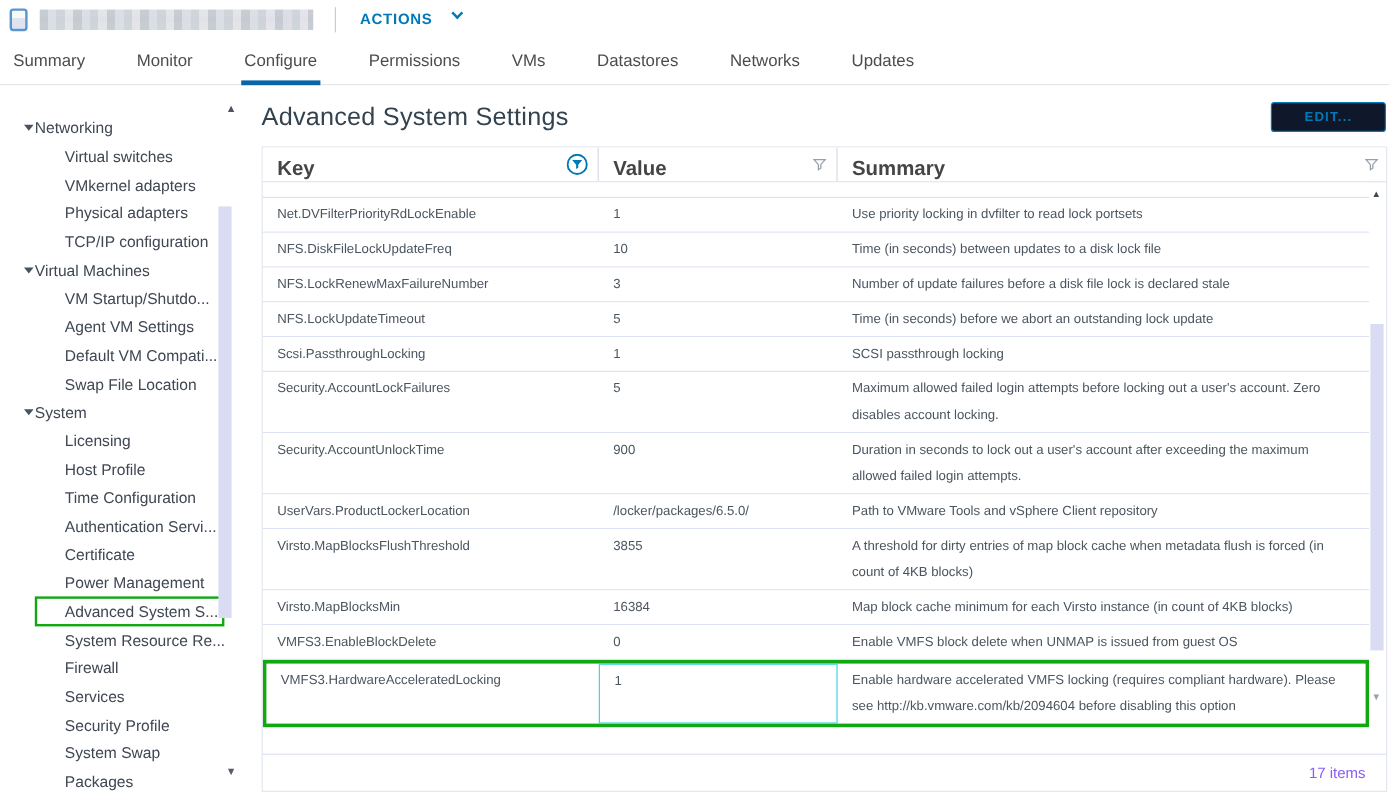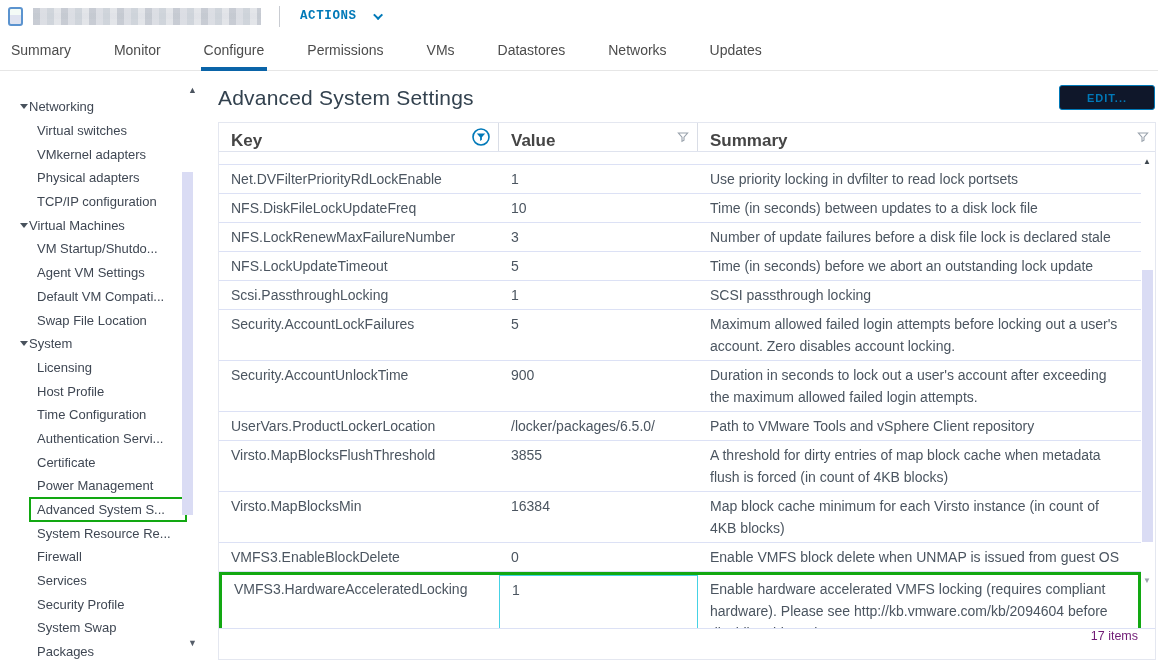--- a/index.html
+++ b/index.html
@@ -11,38 +11,38 @@
     font-family:"Liberation Sans",sans-serif;color:var(--txt)}
   
   .topbar{height:32px;display:flex;align-items:center;padding-left:8px}
   .host-icon{width:15px;height:19px;border:2px solid #5b93cf;border-radius:3px;
     background:linear-gradient(180deg,#f4fbf6 0 40%,#dfe3f0 40% 100%);flex:0 0 auto}
   .host-redacted{width:228px;height:17px;margin-left:10px;opacity:.75;
     background:
       repeating-linear-gradient(90deg,rgba(110,120,140,.35) 0 7px,rgba(200,204,214,.55) 7px 14px,rgba(150,162,178,.4) 14px 21px,rgba(215,218,224,.6) 21px 28px),
       repeating-linear-gradient(0deg,rgba(185,190,200,.5) 0 6px,rgba(140,150,165,.35) 6px 12px)}
   .topbar-divider{width:1px;height:21px;background:#c9ccd2;margin:0 20px 0 18px}
-  .actions-link{display:flex;align-items:center;gap:19px;background:none;border:none;
-    color:var(--accent);font-family:Liberation Mono, monospace;font-size:12.5px;font-weight:bold;
+  .actions-link{display:flex;align-items:flex-start;gap:19px;background:none;border:none;
+    color:var(--accent);font-family:Liberation Sans, sans-serif;font-size:12.5px;font-weight:bold;
     letter-spacing:.6px;cursor:pointer}
   .chev{width:7px;height:7px;border-left:2px solid var(--accent);border-bottom:2px solid var(--accent);
     transform:rotate(-45deg) translateY(-2px)}
   
   .tabbar{height:39px;display:flex;align-items:stretch;gap:37px;padding-left:8px;
     border-bottom:1px solid #e6e6e6}
   .tab{display:flex;align-items:center;font-size:14px;color:#4c4c4c;cursor:pointer;
     padding:0 3px;border-bottom:4px solid transparent;margin-bottom:-1px}
   .tab.active{border-bottom-color:var(--underline)}
   
   .content{display:flex;height:589px}
   .sidebar{width:205px;position:relative;padding-top:24px;flex:0 0 auto;overflow:hidden}
   .sb-item{height:23.7px;display:flex;align-items:center;font-size:13px;color:#3f4753;
     cursor:pointer;position:relative;white-space:nowrap}
   .sb-item.group{padding-left:20px;gap:1px}
-  .sb-item.child{padding-left:37px}
+  .sb-item.child{padding-left:54px}
   .caret{width:0;height:0;border-left:4px solid transparent;border-right:4px solid transparent;
     border-top:5px solid #49525d}
   .sb-item.annotated::after{content:"";position:absolute;left:29px;right:18px;top:-1px;bottom:-1px;
     border:2px solid var(--green)}
   .sb-scroll-up,.sb-scroll-down{position:absolute;right:8px;font-size:9px;color:#4c5560;cursor:pointer}
   .sb-scroll-up{top:14px}
   .sb-scroll-down{top:567px;color:#555e69}
   .sb-thumb{position:absolute;left:182px;top:101px;width:11px;height:343px;background:var(--thumb);cursor:pointer}
   
   .main{flex:1;display:flex;flex-direction:column;padding:14px 2px 0 13px;min-width:0}
@@ -56,34 +56,34 @@
   .thead{display:flex;height:29px;border-bottom:1px solid #dfe3ee;background:#fff;flex:0 0 auto}
   .th{display:flex;align-items:flex-end;position:relative;font-size:17px;font-weight:bold;
     color:#454545;padding:0 12px;border-right:1px solid #d9dde6}
   .th-key{width:280px}.th-value{width:199px}.th-summary{flex:1;border-right:none}
   .filter-ic{position:absolute;right:8px;top:50%;transform:translateY(-50%);cursor:pointer;
     display:flex;align-items:center}
   .tbody-wrap{flex:1;display:flex;min-height:0}
   .tbody{flex:1;overflow:hidden}
   .row{display:flex;border-bottom:1px solid var(--rowline);cursor:pointer;background:#fff}
   .row.partial{height:13px}
-  .cell{padding:3px 12px;font-size:14px;line-height:22px;color:var(--celltxt)}
+  .cell{padding:3px 12px;font-size:11px;line-height:22px;color:var(--celltxt)}
   .c-key{width:280px;flex:0 0 auto}
   .c-value{width:199px;flex:0 0 auto}
   .c-summary{flex:1;min-width:0}
   .row.highlight{border:3px solid var(--green)}
   .row.highlight .c-key{width:277px}
   .row.highlight .c-value{border:1px solid var(--cyan);width:199px}
   .vscroll{width:14px;position:relative;flex:0 0 auto}
   .vs-up,.vs-down{position:absolute;left:2px;font-size:8px;cursor:pointer}
   .vs-up{top:5px;color:#3e474f}
   .vs-down{top:424px;color:#9aa2ab}
   .vs-thumb{position:absolute;left:1px;top:118px;width:11px;height:272px;background:var(--thumb);cursor:pointer}
   .tfoot{flex:0 0 auto;height:31px;border-top:1px solid var(--rowline);display:flex;
-    align-items:flex-start;justify-content:flex-end;padding-right:17px;font-size:12.5px;color:#701a75}
+    align-items:center;justify-content:flex-end;padding-right:17px;font-size:12.5px;color:#8b5cf6}
 </style>
 </head>
 <body>
 
 <div class="topbar">
   <span class="host-icon"></span>
   <span class="host-redacted"></span>
   <span class="topbar-divider"></span>
   <button class="actions-link">
     <span>ACTIONS</span>

